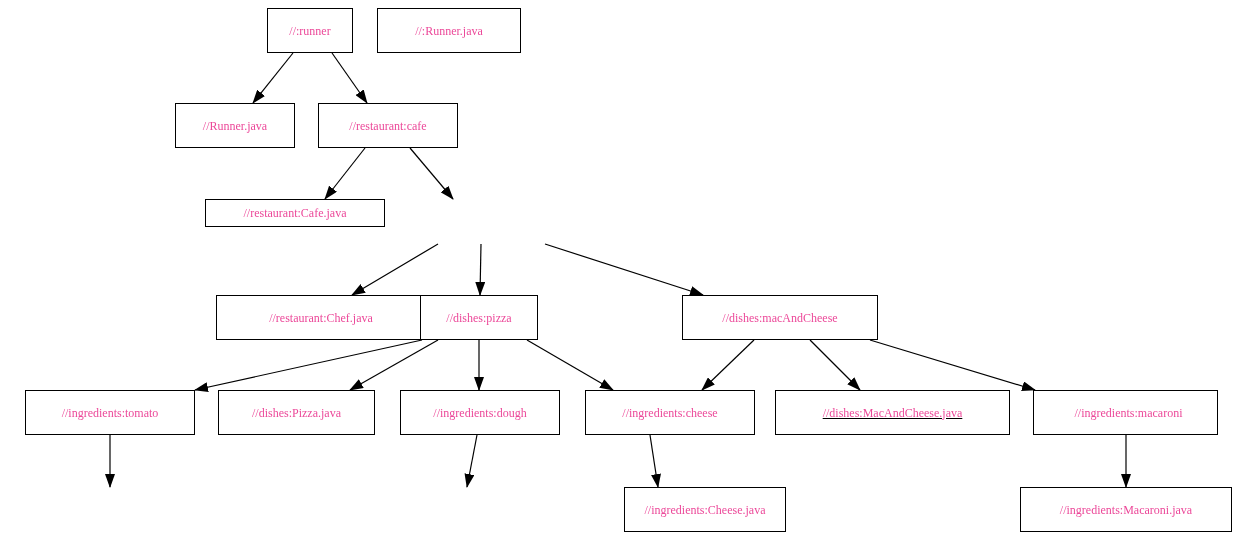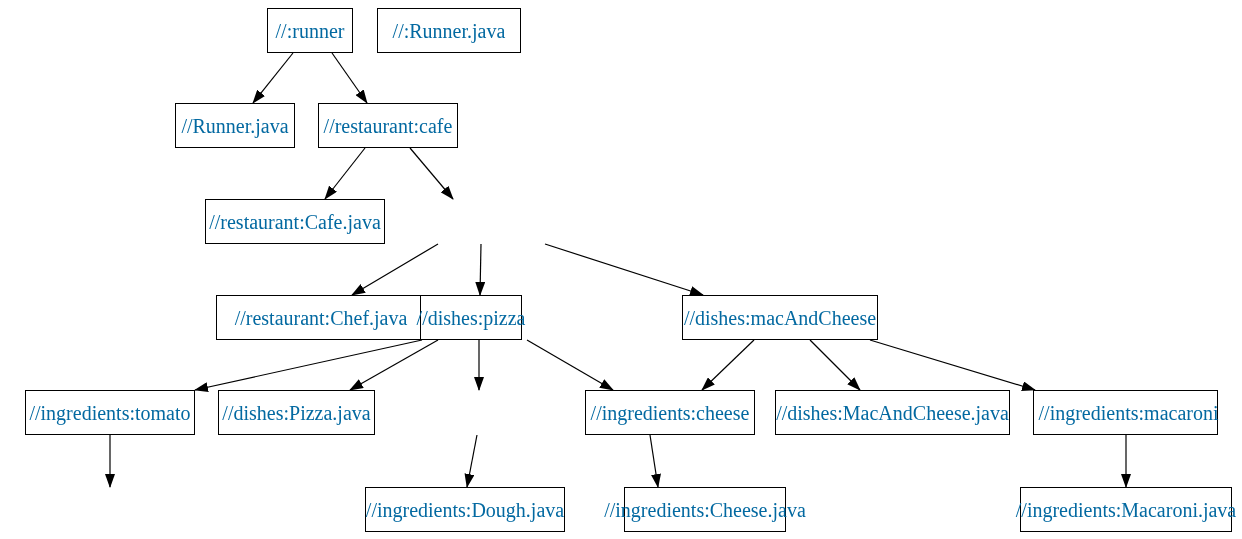--- a/index.html
+++ b/index.html
@@ -29,22 +29,22 @@
     position: absolute;
     box-sizing: border-box;
     background: #ffffff;
     border: 1px solid #000000;
     display: flex;
     align-items: center;
     justify-content: center;
     z-index: 2;
   }
   .node span {
-    font-size: 20px;
-    color: #0369a1;
+    font-size: 12px;
+    color: #ec4899;
     white-space: nowrap;
     line-height: 1;
     letter-spacing: 0;
   }
   line.edge {
     stroke: #000000;
     stroke-width: 1.2;
   }
 </style>
 </head>
@@ -84,49 +84,49 @@
     </div>
     <div class="node" style="left: 377px; top: 8px; width: 144px; height: 45px; background: rgb(255, 255, 255); border-color: rgb(0, 0, 0);">
       <span>//:Runner.java</span>
     </div>
     <div class="node" style="left: 175px; top: 103px; width: 120px; height: 45px; background: rgb(255, 255, 255); border-color: rgb(0, 0, 0);">
       <span>//Runner.java</span>
     </div>
     <div class="node" style="left: 318px; top: 103px; width: 140px; height: 45px; background: rgb(255, 255, 255); border-color: rgb(0, 0, 0);">
       <span>//restaurant:cafe</span>
     </div>
-    <div class="node" style="left: 205px; top: 199px; width: 180px; height: 45px; background: rgb(255, 255, 255); border-color: rgb(0, 0, 0);">
+    <div class="node" style="left: 205px; top: 199px; width: 180px; height: 28px; background: rgb(255, 255, 255); border-color: rgb(0, 0, 0);">
       <span>//restaurant:Cafe.java</span>
     </div>
     <div class="node" style="left: 216px; top: 295px; width: 210px; height: 45px; background: rgb(255, 255, 255); border-color: rgb(0, 0, 0);">
       <span>//restaurant:Chef.java</span>
     </div>
-    <div class="node" style="left: 420px; top: 295px; width: 102px; height: 45px; background: rgb(255, 255, 255); border-color: rgb(0, 0, 0);">
+    <div class="node" style="left: 420px; top: 295px; width: 118px; height: 45px; background: rgb(255, 255, 255); border-color: rgb(0, 0, 0);">
       <span>//dishes:pizza</span>
     </div>
     <div class="node" style="left: 25px; top: 390px; width: 170px; height: 45px; background: rgb(255, 255, 255); border-color: rgb(0, 0, 0);">
       <span>//ingredients:tomato</span>
     </div>
     <div class="node" style="left: 682px; top: 295px; width: 196px; height: 45px; background: rgb(255, 255, 255); border-color: rgb(0, 0, 0);">
       <span>//dishes:macAndCheese</span>
     </div>
     <div class="node" style="left: 218px; top: 390px; width: 157px; height: 45px; background: rgb(255, 255, 255); border-color: rgb(0, 0, 0); text-align: center;">
       <span>//dishes:Pizza.java</span>
     </div>
+    <div class="node" style="left: 400px; top: 390px; width: 160px; height: 45px; background: rgb(255, 255, 255); border-color: rgb(0, 0, 0);">
+      <span>//ingredients:dough</span>
+    </div>
     <div class="node" style="left: 585px; top: 390px; width: 170px; height: 45px; background: rgb(255, 255, 255); border-color: rgb(0, 0, 0);">
       <span>//ingredients:cheese</span>
     </div>
-    <div class="node" style="left: 775px; top: 390px; width: 235px; height: 45px; background: rgb(255, 255, 255); border-color: rgb(0, 0, 0);">
+    <div class="node" style="left: 775px; top: 390px; width: 235px; height: 45px; background: rgb(255, 255, 255); border-color: rgb(0, 0, 0); text-decoration: underline;">
       <span>//dishes:MacAndCheese.java</span>
     </div>
     <div class="node" style="left: 1033px; top: 390px; width: 185px; height: 45px; background: rgb(255, 255, 255); border-color: rgb(0, 0, 0); padding-left: 6px;">
       <span>//ingredients:macaroni</span>
-    </div>
-    <div class="node" style="left: 365px; top: 487px; width: 200px; height: 45px; background: rgb(255, 255, 255); border-color: rgb(0, 0, 0);">
-      <span>//ingredients:Dough.java</span>
     </div>
     <div class="node" style="left: 583px; top: 487px; width: 162px; height: 45px; background: rgb(255, 255, 255); border-color: rgb(0, 0, 0); margin-left: 41px;">
       <span>//ingredients:Cheese.java</span>
     </div>
     <div class="node" style="left: 1020px; top: 487px; width: 212px; height: 45px; background: rgb(255, 255, 255); border-color: rgb(0, 0, 0);">
       <span>//ingredients:Macaroni.java</span>
     </div>
   </div>
 
 </body></html>

